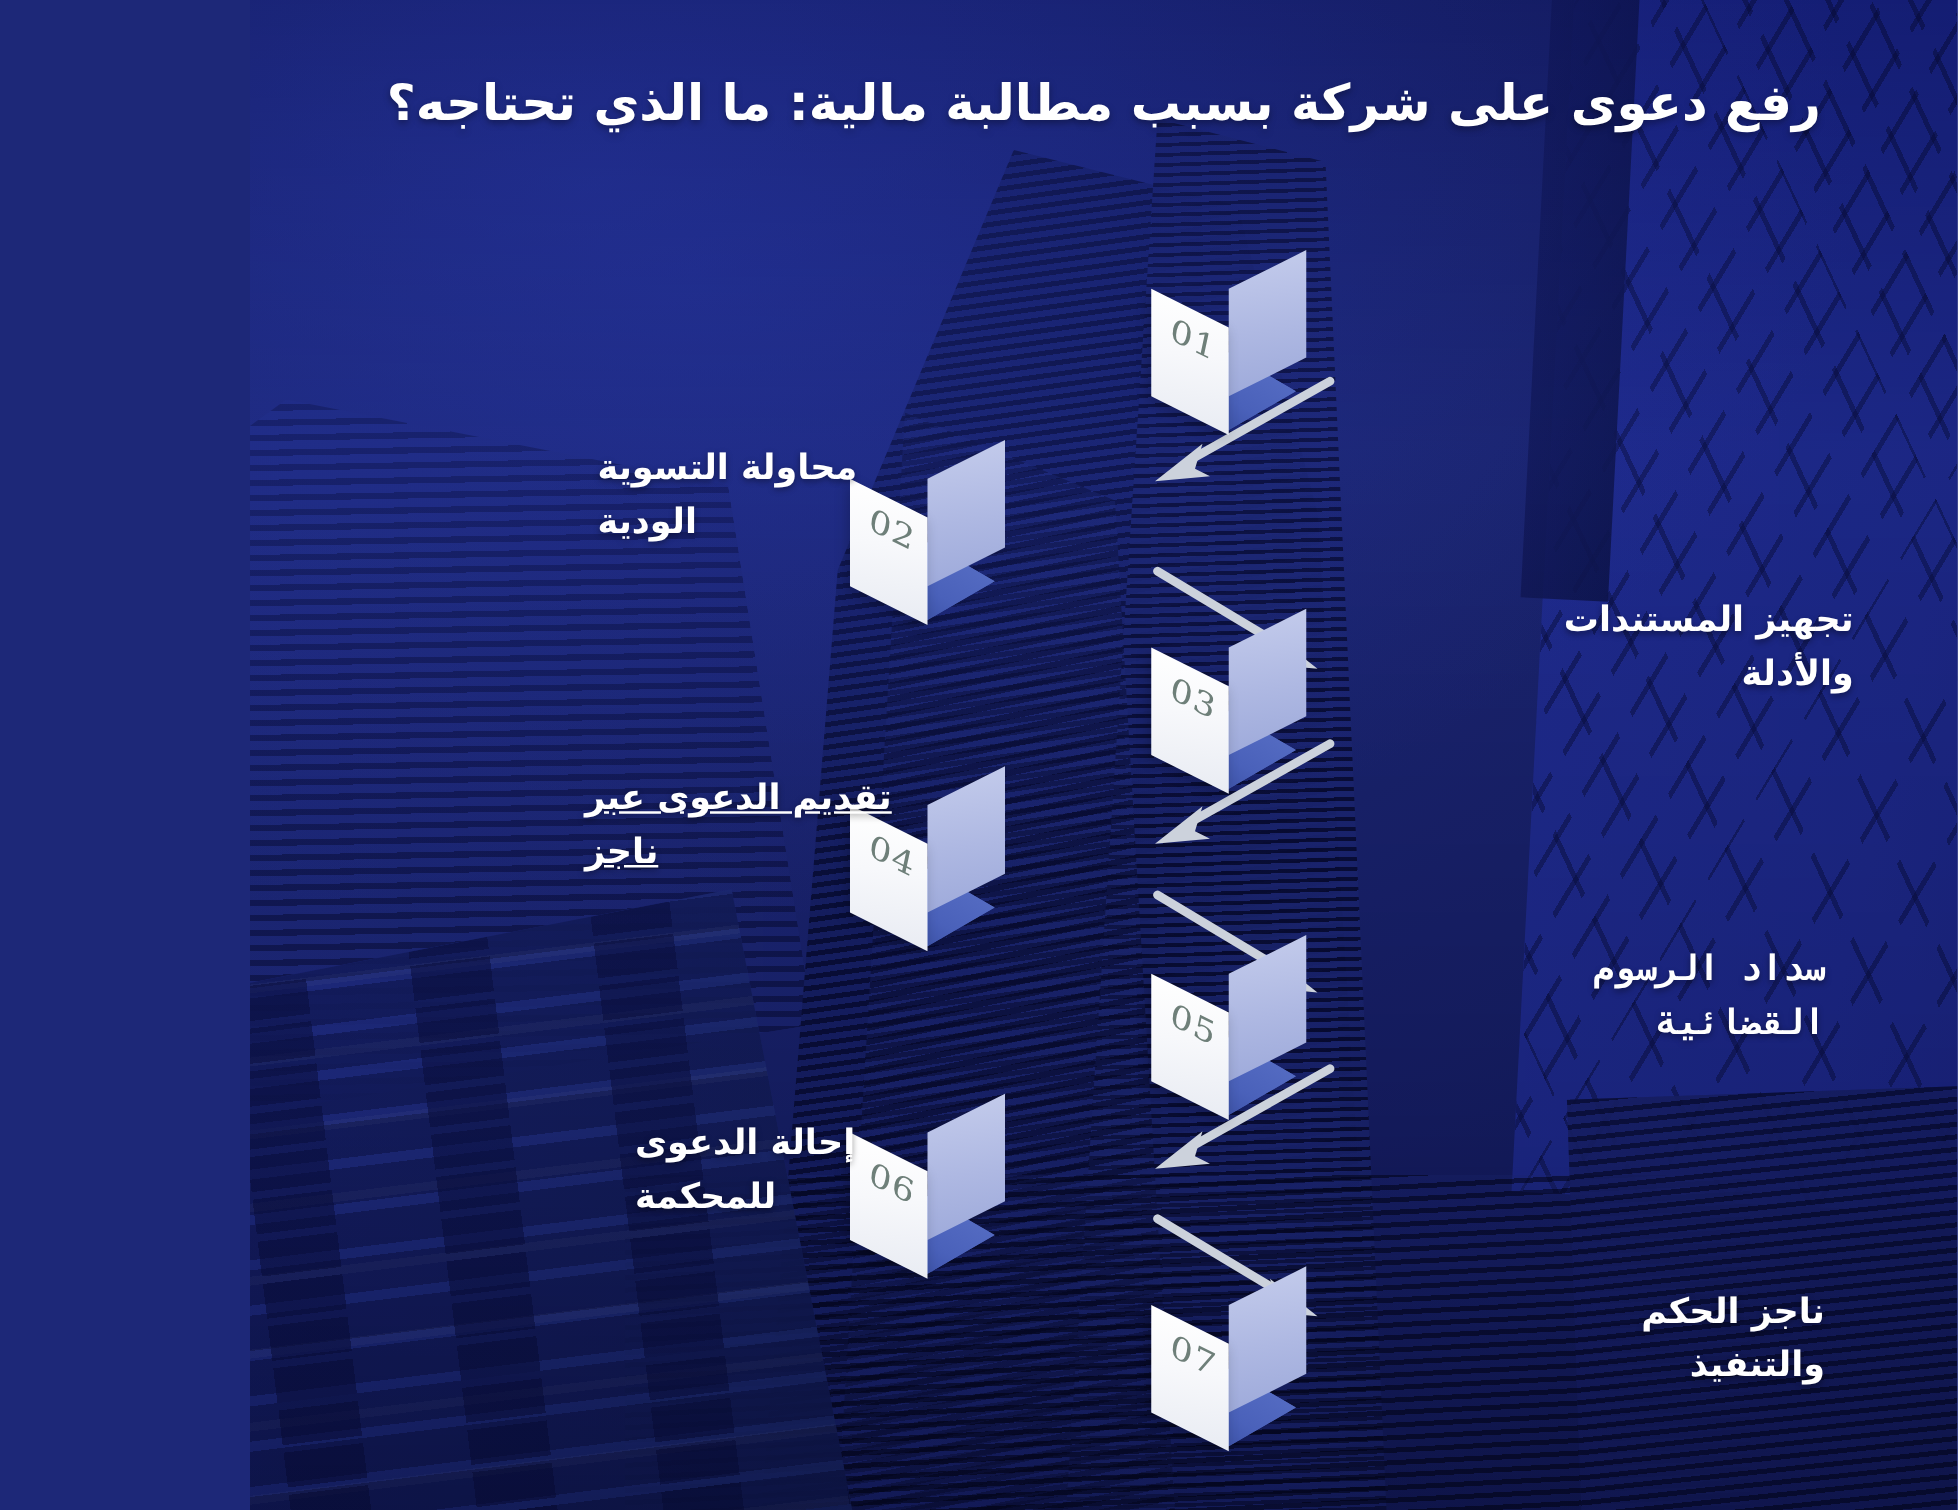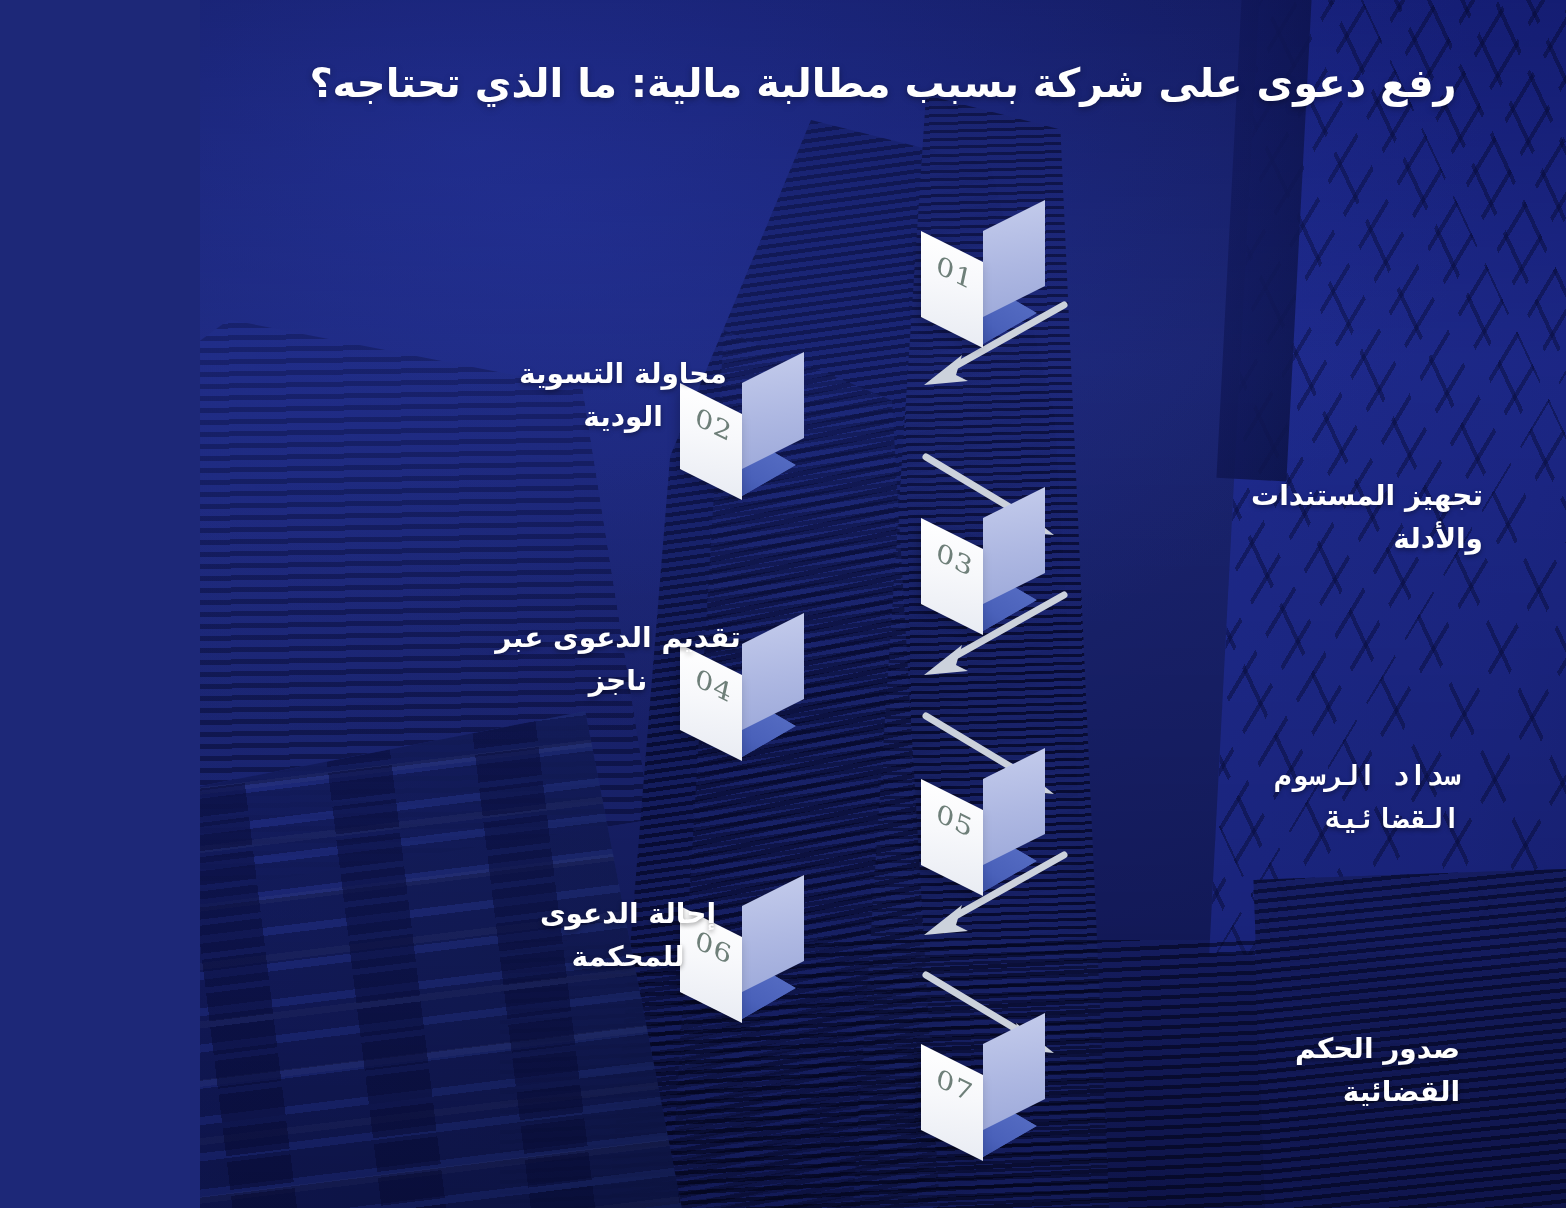--- a/index.html
+++ b/index.html
@@ -257,21 +257,21 @@
   .label{
     position:absolute;
     color:#ffffff;
     font-size:28px;
     font-weight:bold;
     line-height:1.52;
     text-shadow:0 2px 5px rgba(0,0,0,.40);
     width:300px;
   }
   .label.to-right{left:0;text-align:right;}
-  .label.to-left{left:0;text-align:center;}
+  .label.to-left{left:0;text-align:left;}
 
   
   .arrow{position:absolute;}
   .arrow svg{display:block;overflow:visible;}
 </style>
 </head>
 <body>
 
 <div id="stage">
 
@@ -374,21 +374,21 @@
 
   <div class="step" style="left:602px;top:618px;">
     <div class="cube">
       <div class="face face-bottom"></div>
       <div class="face face-bottom2"></div>
       <div class="face face-right"></div>
       <div class="face face-left"></div>
       <div class="cube-num">04</div>
     </div>
   </div>
-  <div class="label to-left" style="left:268px;top:617px;width:300px;">تقديم الدعوى عبر ناجز</div>
+  <div class="label to-left" style="left:268px;top:617px;width:300px;text-decoration:underline;">تقديم الدعوى عبر ناجز</div>
 
   <div class="step" style="left:843px;top:753px;">
     <div class="cube">
       <div class="face face-bottom"></div>
       <div class="face face-bottom2"></div>
       <div class="face face-right"></div>
       <div class="face face-left"></div>
       <div class="cube-num">05</div>
     </div>
   </div>
@@ -407,15 +407,15 @@
 
   <div class="step" style="left:843px;top:1018px;">
     <div class="cube">
       <div class="face face-bottom"></div>
       <div class="face face-bottom2"></div>
       <div class="face face-right"></div>
       <div class="face face-left"></div>
       <div class="cube-num">07</div>
     </div>
   </div>
-  <div class="label to-right" style="left:1010px;top:1028px;width:250px;">صدور الحكم القضائية</div>
+  <div class="label to-right" style="left:1010px;top:1028px;width:250px;">ناجز الحكم والتنفيذ</div>
 
 </div>
 
 </body></html>

